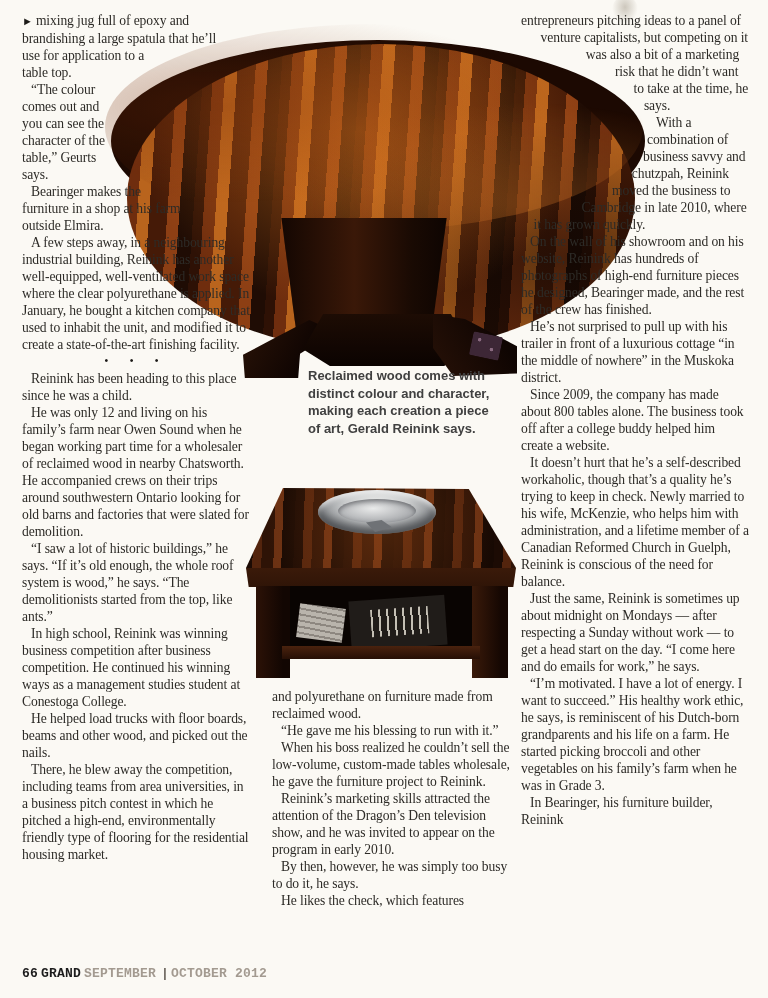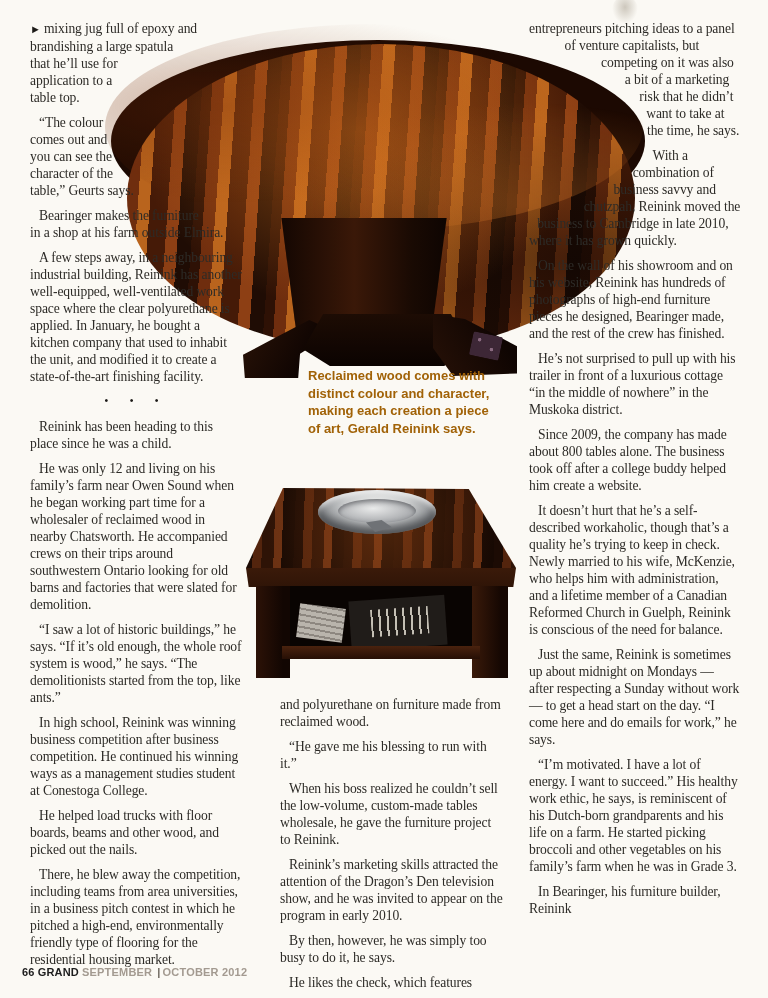--- a/index.html
+++ b/index.html
@@ -3,33 +3,33 @@
 <meta charset="utf-8">
 <style>
   html,body{margin:0;padding:0;background:#e8e6e0;}
   .page{position:relative;width:768px;height:998px;margin:0 auto;background:#fbf9f4;overflow:hidden;
         font-family:"Liberation Serif",serif;color:#2d2b27;}
   
   .col{position:absolute;font-size:13.6px;line-height:17px;letter-spacing:-0.1px;text-align:left;}
   #col-left{left:22px;top:12px;width:228px;}
   #col-mid{left:272px;top:688px;width:240px;}
   #col-right{left:521px;top:12px;width:228px;}
-  .col p{margin:8px;}
+  .col p{margin:0;}
   .col p.ind{text-indent:9px;font-family:Liberation Serif, serif;}
   .shape{pointer-events:none;}
   .shape-r{float:right;width:143px;height:224px;shape-outside:ellipse(270px 103px at 272px 118px);}
   .shape-l{float:left;width:132px;height:228px;shape-outside:ellipse(266px 105px at -140px 118px);}
   .arrow{font-size:11px;letter-spacing:0;margin-right:3px;color:#1c1a17;}
   .dots{text-align:center;letter-spacing:9px;font-size:12px;margin:3px 0 2px 0;color:#1c1a17;}
   
   #caption{position:absolute;left:308px;top:367px;width:188px;margin:0;
-           font-family:"Liberation Sans",sans-serif;font-weight:700;font-size:13px;line-height:17.5px;color:#a16207;}
+           font-family:"Liberation Sans",sans-serif;font-weight:700;font-size:13px;line-height:17.5px;color:#404040;}
   
-  #footer{position:absolute;left:22px;top:966px;font-family:Liberation Sans, sans-serif;
-          font-size:11px;font-weight:700;letter-spacing:0.2px;color:#1c1c1c;}
+  #footer{position:absolute;left:22px;top:966px;font-family:Liberation Mono, monospace;
+          font-size:13px;font-weight:700;letter-spacing:0.2px;color:#1c1c1c;}
   #footer .iss{color:#a39a90;}
   #footer .sep{color:#6e675f;margin:0 2px;}
   #footer span{margin-right:3px;}
   
   .smudge{position:absolute;left:612px;top:-4px;width:26px;height:28px;border-radius:50%;
           background:radial-gradient(ellipse at 50% 40%,rgba(148,138,120,.45),rgba(148,138,120,0) 70%);}
   
   #round-table{position:absolute;left:103px;top:22px;width:556px;height:352px;margin:0;}
   .rt-under{position:absolute;left:8px;top:18px;width:534px;height:202px;border-radius:50%;background:#1c0902;}
   .rt-top{position:absolute;left:2px;top:2px;width:538px;height:206px;border-radius:50%;

